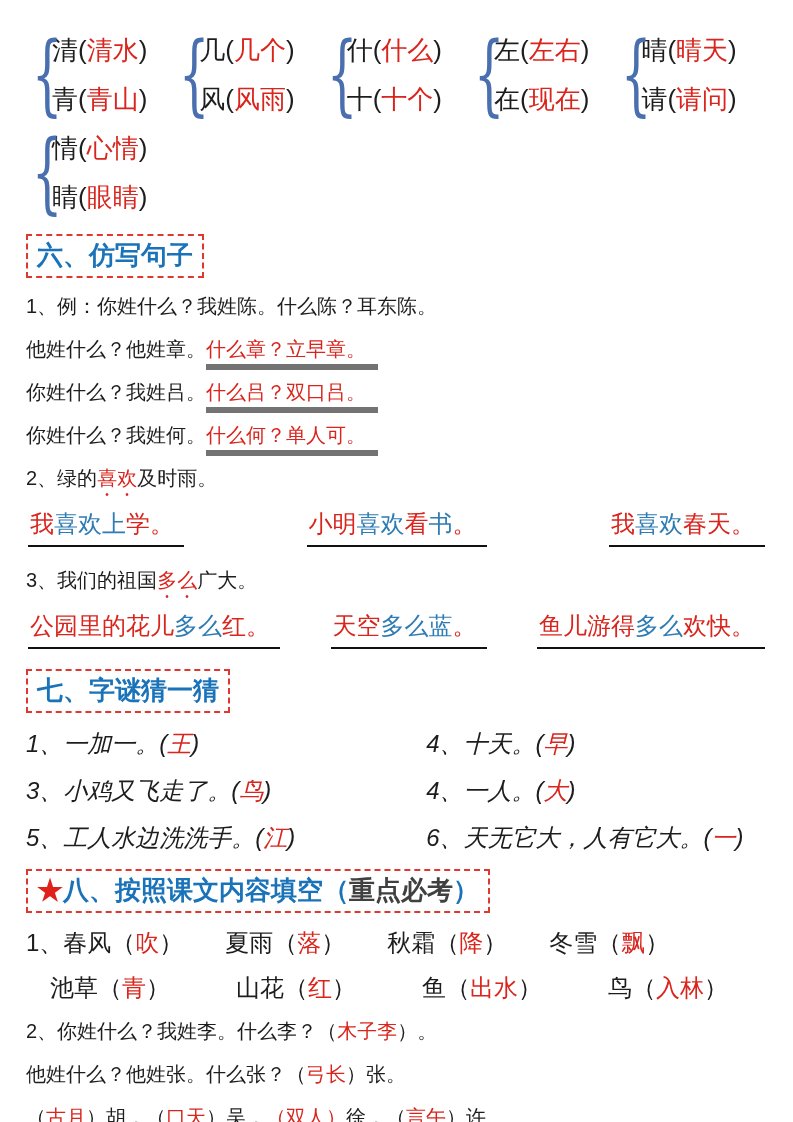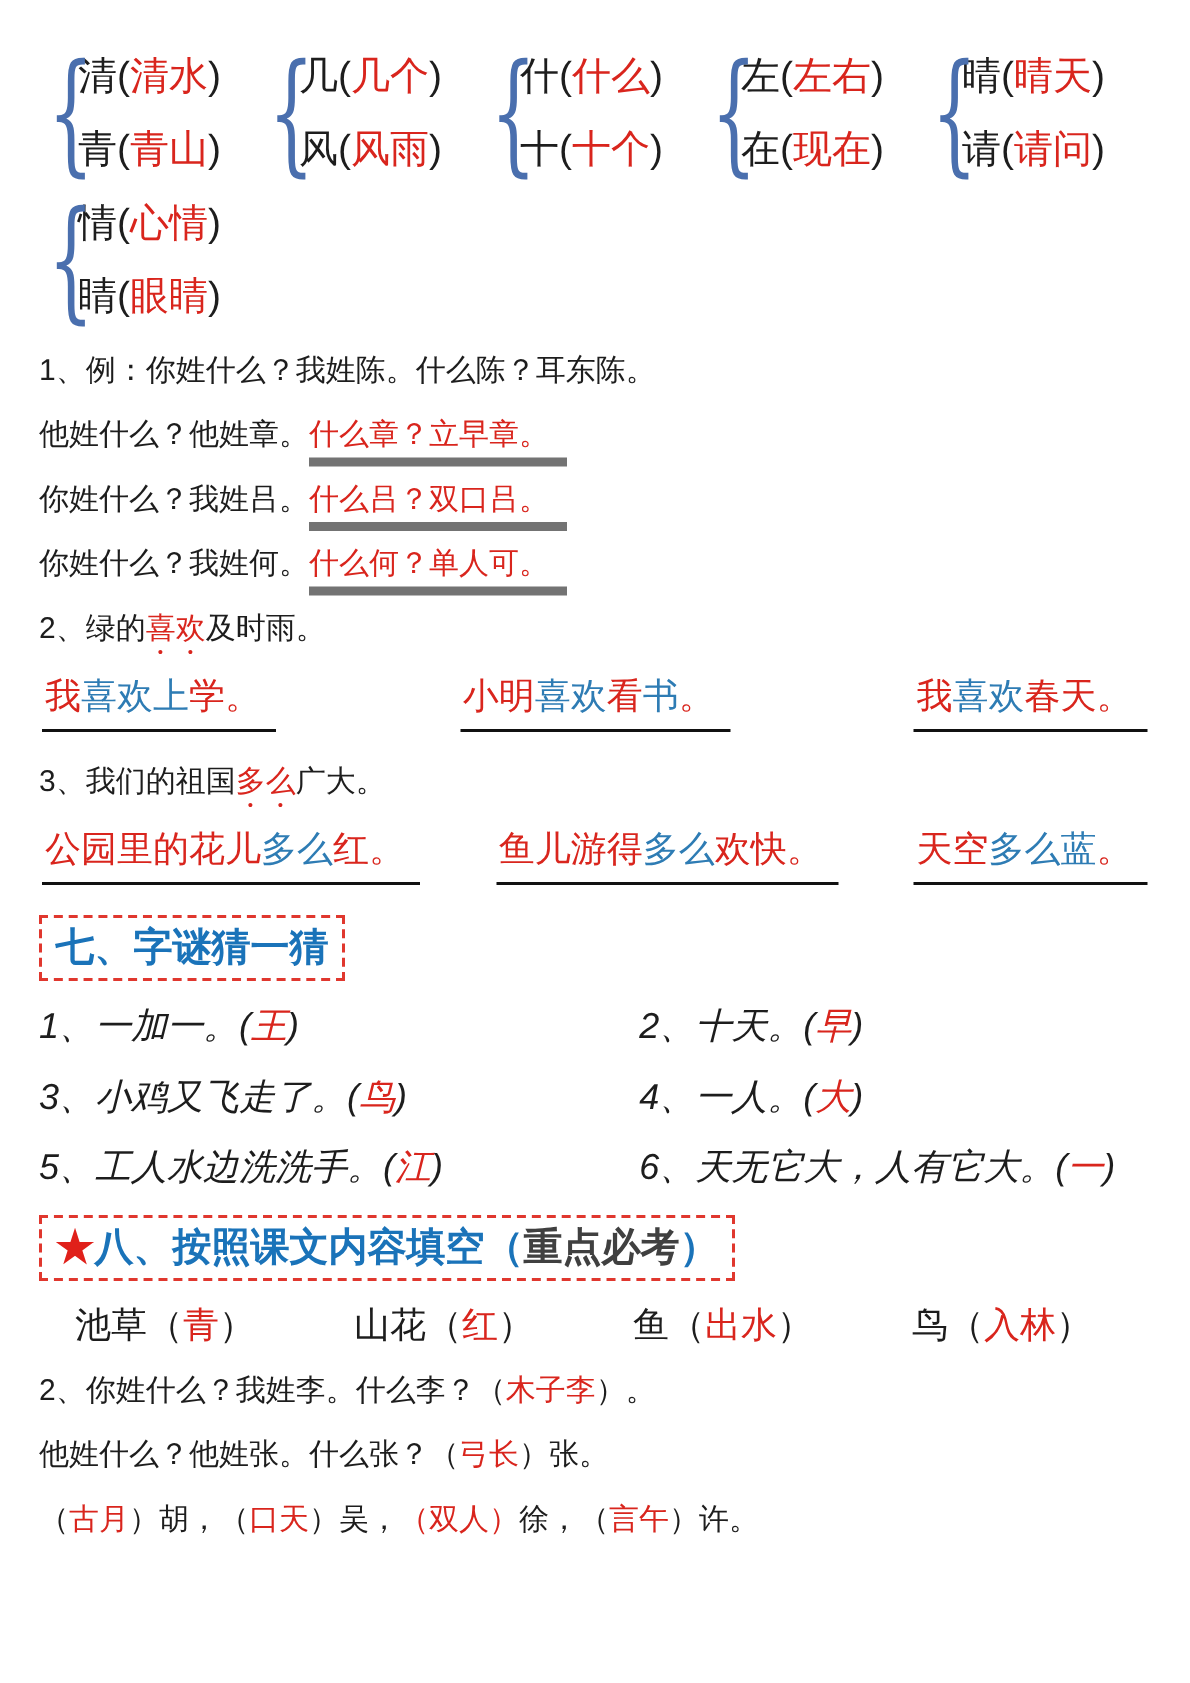--- a/index.html
+++ b/index.html
@@ -110,55 +110,64 @@
         <div class="wg-group">
           <span class="brace">{</span>
           <div class="wg-entries">
             <div class="wg-entry"><span class="c-k">情</span><span class="c-k">(</span><span class="c-r">心情</span><span class="c-k">)</span></div>
             <div class="wg-entry"><span class="c-k">睛</span><span class="c-k">(</span><span class="c-r">眼睛</span><span class="c-k">)</span></div>
           </div>
         </div>
       </div>
   </div>
 
+  <div class="sec-h">
+    <span>六、仿写句子</span>
+  </div>
   <div id="sec6-lines">
       <div class="line"><span class="c-k">1、例：你姓什么？我姓陈。什么陈？耳东陈。</span></div>
       <div class="line"><span class="c-k">他姓什么？他姓章。</span><span class="c-r u">什么章？立早章。</span></div>
       <div class="line"><span class="c-k">你姓什么？我姓吕。</span><span class="c-r u">什么吕？双口吕。</span></div>
       <div class="line"><span class="c-k">你姓什么？我姓何。</span><span class="c-r u">什么何？单人可。</span></div>
       <div class="line"><span class="c-k">2、绿的</span><span class="c-r em">喜欢</span><span class="c-k">及时雨。</span></div>
       <div class="answers">
         <div class="answer"><span class="c-r">我</span><span class="c-b">喜欢上</span><span class="c-r">学。</span></div>
         <div class="answer"><span class="c-r">小明</span><span class="c-b">喜欢</span><span class="c-r">看</span><span class="c-b">书</span><span class="c-r">。</span></div>
         <div class="answer"><span class="c-r">我</span><span class="c-b">喜欢</span><span class="c-r">春天。</span></div>
       </div>
       <div class="line"><span class="c-k">3、我们的祖国</span><span class="c-r em">多么</span><span class="c-k">广大。</span></div>
       <div class="answers">
         <div class="answer"><span class="c-r">公园里的花儿</span><span class="c-b">多么</span><span class="c-r">红。</span></div>
+        <div class="answer"><span class="c-r">天空</span><span class="c-b">多么蓝</span><span class="c-r">。</span></div>
         <div class="answer"><span class="c-r">鱼儿游得</span><span class="c-b">多么</span><span class="c-r">欢快。</span></div>
-        <div class="answer"><span class="c-r">天空</span><span class="c-b">多么蓝</span><span class="c-r">。</span></div>
       </div>
     </div>
 
   <div class="sec-h">
     <span>七、字谜猜一猜</span>
   </div>
   <div class="riddles" id="riddles">
       <div class="riddle"><span class="c-k">1、一加一。(</span><span class="c-r">王</span><span class="c-k">)</span></div>
-      <div class="riddle"><span class="c-k">2、十天。(</span><span class="c-r">早</span><span class="c-k">)</span></div>
+      <div class="riddle"><span class="c-k">4、十天。(</span><span class="c-r">早</span><span class="c-k">)</span></div>
       <div class="riddle"><span class="c-k">3、小鸡又飞走了。(</span><span class="c-r">鸟</span><span class="c-k">)</span></div>
       <div class="riddle"><span class="c-k">4、一人。(</span><span class="c-r">大</span><span class="c-k">)</span></div>
       <div class="riddle"><span class="c-k">5、工人水边洗洗手。(</span><span class="c-r">江</span><span class="c-k">)</span></div>
       <div class="riddle"><span class="c-k">6、天无它大，人有它大。(</span><span class="c-r">一</span><span class="c-k">)</span></div>
     </div>
 
   <div class="sec-h">
     <span class="star">★</span><span>八、按照课文内容填空</span><span>（</span><span class="hl">重点必考</span><span>）</span>
   </div>
   <div id="fill-rows">
+      <div class="fill-row fill-row-1">
+        <span class="fill-item"><span class="c-k">1、春风（</span><span class="c-r">吹</span><span class="c-k">）</span></span>
+        <span class="fill-item"><span class="c-k">夏雨（</span><span class="c-r">落</span><span class="c-k">）</span></span>
+        <span class="fill-item"><span class="c-k">秋霜（</span><span class="c-r">降</span><span class="c-k">）</span></span>
+        <span class="fill-item"><span class="c-k">冬雪（</span><span class="c-r">飘</span><span class="c-k">）</span></span>
+      </div>
       <div class="fill-row fill-row-2">
         <span class="fill-item"><span class="c-k">池草（</span><span class="c-r">青</span><span class="c-k">）</span></span>
         <span class="fill-item"><span class="c-k">山花（</span><span class="c-r">红</span><span class="c-k">）</span></span>
         <span class="fill-item"><span class="c-k">鱼（</span><span class="c-r">出水</span><span class="c-k">）</span></span>
         <span class="fill-item"><span class="c-k">鸟（</span><span class="c-r">入林</span><span class="c-k">）</span></span>
       </div>
     </div>
   <div id="sec8-lines">
       <div class="line"><span class="c-k">2、你姓什么？我姓李。什么李？（</span><span class="c-r">木子李</span><span class="c-k">）。</span></div>
       <div class="line"><span class="c-k">他姓什么？他姓张。什么张？（</span><span class="c-r">弓长</span><span class="c-k">）张。</span></div>

